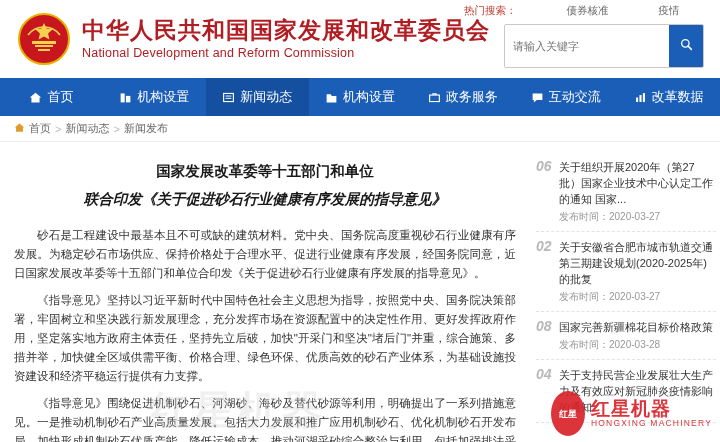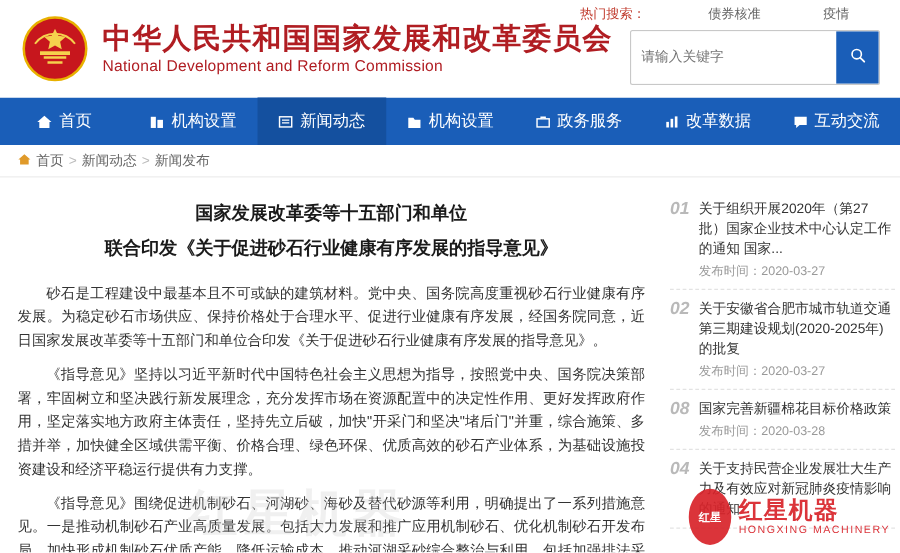--- a/index.html
+++ b/index.html
@@ -143,20 +143,21 @@
     line-height: 26px;
     margin: 6px 0 2px 0;
   }
   .art-subtitle {
     text-align: center;
     font-size: 14.5px;
     color: #1a1a1a;
     font-weight: bold;
     line-height: 26px;
     margin-bottom: 14px;
+    font-style: italic;
   }
   .para {
     font-size: 11.5px;
     line-height: 19px;
     color: #333;
     text-align: justify;
     margin: 0 0 8px 0;
     text-indent: 2em;
   }
 
@@ -327,34 +328,34 @@
         <svg width="13" height="13" viewBox="0 0 16 16">
             <rect x="2" y="5" width="12" height="8" fill="none" stroke="#fff" stroke-width="1.4"></rect>
             <path d="M6 5 V3.5 h4 V5" fill="none" stroke="#fff" stroke-width="1.4"></path>
           </svg>
       </span>
       <span>政务服务</span>
     </div>
     <div class="nav-item">
       <span class="nicon">
         <svg width="13" height="13" viewBox="0 0 16 16">
+            <path d="M2 3 h12 v8 H7 l-3.4 3 V11 H2z" fill="#fff"></path>
+          </svg>
+      </span>
+      <span>互动交流</span>
+    </div>
+    <div class="nav-item">
+      <span class="nicon">
+        <svg width="13" height="13" viewBox="0 0 16 16">
             <rect x="2.5" y="8" width="2.6" height="5.5" fill="#fff"></rect>
             <rect x="6.7" y="5" width="2.6" height="8.5" fill="#fff"></rect>
             <rect x="10.9" y="2.6" width="2.6" height="11" fill="#fff"></rect>
           </svg>
       </span>
       <span>改革数据</span>
-    </div>
-    <div class="nav-item">
-      <span class="nicon">
-        <svg width="13" height="13" viewBox="0 0 16 16">
-            <path d="M2 3 h12 v8 H7 l-3.4 3 V11 H2z" fill="#fff"></path>
-          </svg>
-      </span>
-      <span>互动交流</span>
     </div>
   </div>
 
   <div class="crumb">
     <span>
       <svg width="11" height="11" viewBox="0 0 16 16">
           <path d="M8 2 L15 8 h-2 v6 H3 V8 H1z" fill="#e09a2a"></path>
         </svg>
     </span>
     <a href="#">首页</a>
@@ -370,21 +371,21 @@
       <div class="art-title">国家发展改革委等十五部门和单位</div>
       <div class="art-subtitle">联合印发《关于促进砂石行业健康有序发展的指导意见》</div>
       <p class="para">砂石是工程建设中最基本且不可或缺的建筑材料。党中央、国务院高度重视砂石行业健康有序发展。为稳定砂石市场供应、保持价格处于合理水平、促进行业健康有序发展，经国务院同意，近日国家发展改革委等十五部门和单位合印发《关于促进砂石行业健康有序发展的指导意见》。</p>
       <p class="para">《指导意见》坚持以习近平新时代中国特色社会主义思想为指导，按照党中央、国务院决策部署，牢固树立和坚决践行新发展理念，充分发挥市场在资源配置中的决定性作用、更好发挥政府作用，坚定落实地方政府主体责任，坚持先立后破，加快"开采门和坚决"堵后门"并重，综合施策、多措并举，加快健全区域供需平衡、价格合理、绿色环保、优质高效的砂石产业体系，为基础设施投资建设和经济平稳运行提供有力支撑。</p>
       <p class="para">《指导意见》围绕促进机制砂石、河湖砂、海砂及替代砂源等利用，明确提出了一系列措施意见。一是推动机制砂石产业高质量发展。包括大力发展和推广应用机制砂石、优化机制砂石开发布局、加快形成机制砂石优质产能、降低运输成本、推动河湖采砂综合整治与利用、包括加强排法采砂综合治理、合理开发利用河道采砂资源，加快水砂回收、废弃物利用、探索推进三峡库区砂石资源开采利用、三是逐步有序推进海砂开采利用，包括合理开采海砂资源、建立监管制度和采管理长效机制、严格规范海砂使用。严禁执行海砂使用标准。四是积极推进砂源替代利用，包括支持尾矿尾矿、综合利用、鼓励利用废弃资源制造再生砂石，推动工程施工采控矿石统筹利用，积极推广钢结构等低碳建筑。</p>
     </div>
 
     <div class="rail">
 
       <div class="rank-item">
-        <div class="rank-no">01</div>
+        <div class="rank-no">06</div>
         <div class="rank-body">
           <p class="rank-title">关于组织开展2020年（第27批）国家企业技术中心认定工作的通知 国家...</p>
           <div class="rank-date">发布时间：2020-03-27</div>
         </div>
       </div>
 
       <div class="rank-item">
         <div class="rank-no">02</div>
         <div class="rank-body">
           <p class="rank-title">关于安徽省合肥市城市轨道交通第三期建设规划(2020-2025年)的批复</p>

